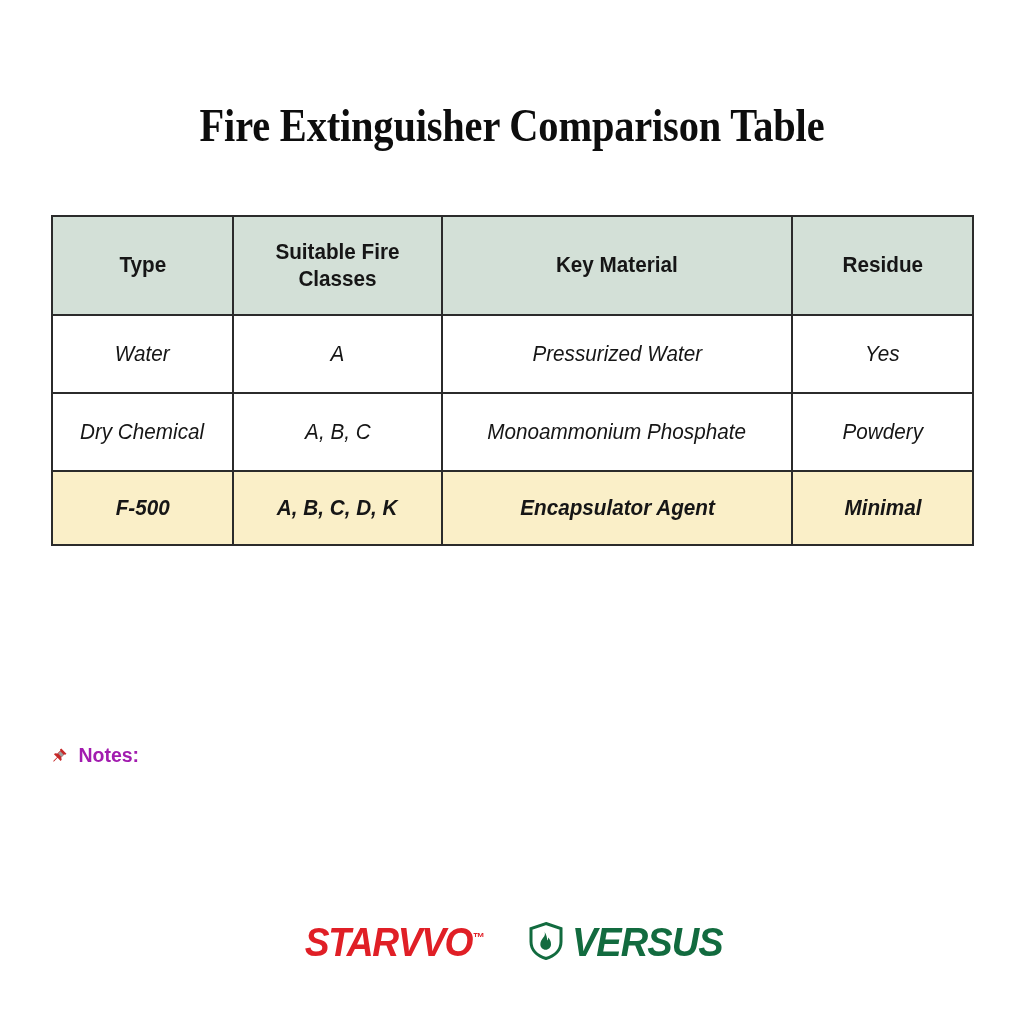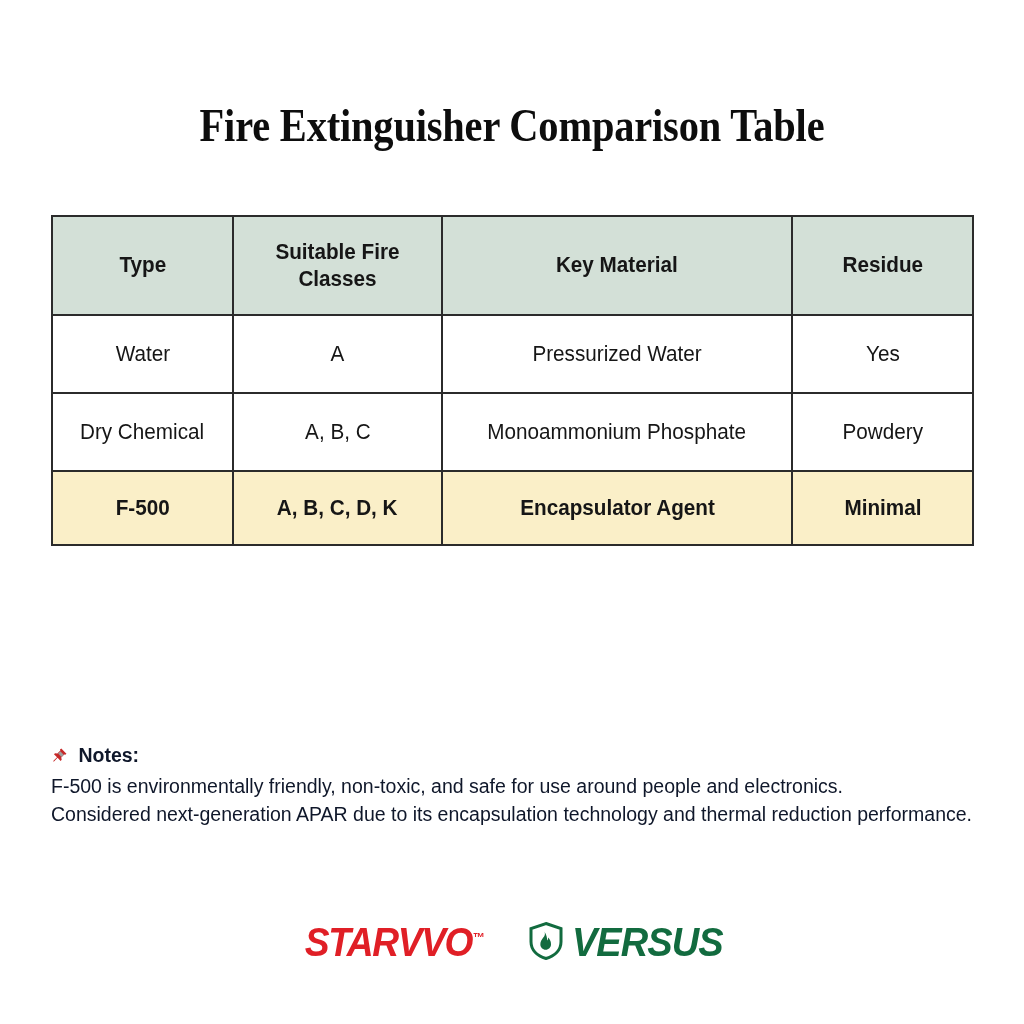--- a/index.html
+++ b/index.html
@@ -60,39 +60,39 @@
   .col-res     { width: 181px; }
 
   thead th {
     background: #d3e0d7;
     font-weight: bold;
     font-size: 24px;
     height: 97px;
   }
   thead th .hdr-txt { display: inline-block; transform: scaleX(0.94); }
 
-  tbody td { height: 76px; background: #ffffff; }
+  tbody td { height: 76px; background: #ffffff; font-style: italic; }
   tbody td .cell-txt { display: inline-block; transform: scaleX(0.94); }
 
   tbody tr.row-highlight td {
     background: #faefc8;
     font-weight: bold;
     height: 72px;
   }
   sub { font-size: 0.68em; vertical-align: baseline; position: relative; top: 4px; }
 
   
   .notes {
     position: absolute;
     left: 51px;
     top: 741px;
     width: 923px;
     font-size: 19.5px;
     line-height: 1.47;
-    color: #0f172a;
+    color: #a21caf;
   }
   .notes .line { display: block; }
   .notes-head { font-weight: bold; font-size: 19.5px; }
   .note-check { font-weight: bold; }
   .note-check .reg { font-weight: normal; }
   .notes-body {
     text-align: justify;
     margin-top: 1px;
   }
   .notes-body .para { display: block; }
@@ -196,24 +196,20 @@
     <span class="pin-icon">
       <svg width="17" height="17" viewBox="0 0 24 24" aria-hidden="true">
         <path d="M14.5 2.2 21.8 9.5l-1.6 1.6-1.5-.5-4.2 4.2.6 3.3-1.5 1.5-4.3-4.3-5.4 5.4-.8-.8 5.4-5.4-4.3-4.3 1.5-1.5 3.3.6 4.2-4.2-.5-1.5z" fill="#c62828"></path>
         <path d="M13.1 6.1l4.8 4.8-3.1 3.1-4.8-4.8z" fill="#9e9e9e"></path>
       </svg>
     </span>
     <span>Notes:</span>
   </span>
 
 
-  <span class="notes-body">
-    <span class="para">F-500 is environmentally friendly, non-toxic, and safe for use around people and electronics.</span>
-    <span class="para">Considered next-generation APAR due to its encapsulation technology and thermal reduction performance.</span>
-  </span>
 </div>
 
 <div class="footer">
   <div class="logo-starvvo"><span>STARVVO</span><span class="tm">™</span></div>
   <div class="logo-versus">
     <span>
       <svg width="36" height="40" viewBox="0 0 36 40" aria-hidden="true">
         <path d="M18 2.5 33 7.5v13.2c0 8.2-6.1 14.1-15 16.8C9.1 34.8 3 28.9 3 20.7V7.5z" fill="none" stroke="#126b3f" stroke-width="3"></path>
         <path d="M18.6 10.2c1.4 3.3.1 4.9-1.2 6.6-1.5 2-3.2 4.1-3.2 7.2 0 3.4 2.6 6 5.8 6s5.8-2.6 5.8-6c0-4.6-3.2-7.2-3.2-7.2s.3 2.3-1 3.3c.2-2.4-.6-6.4-3-9.9z" fill="#126b3f" transform="translate(-2.2,0) scale(0.92) translate(1.6,1.2)"></path>
       </svg>

